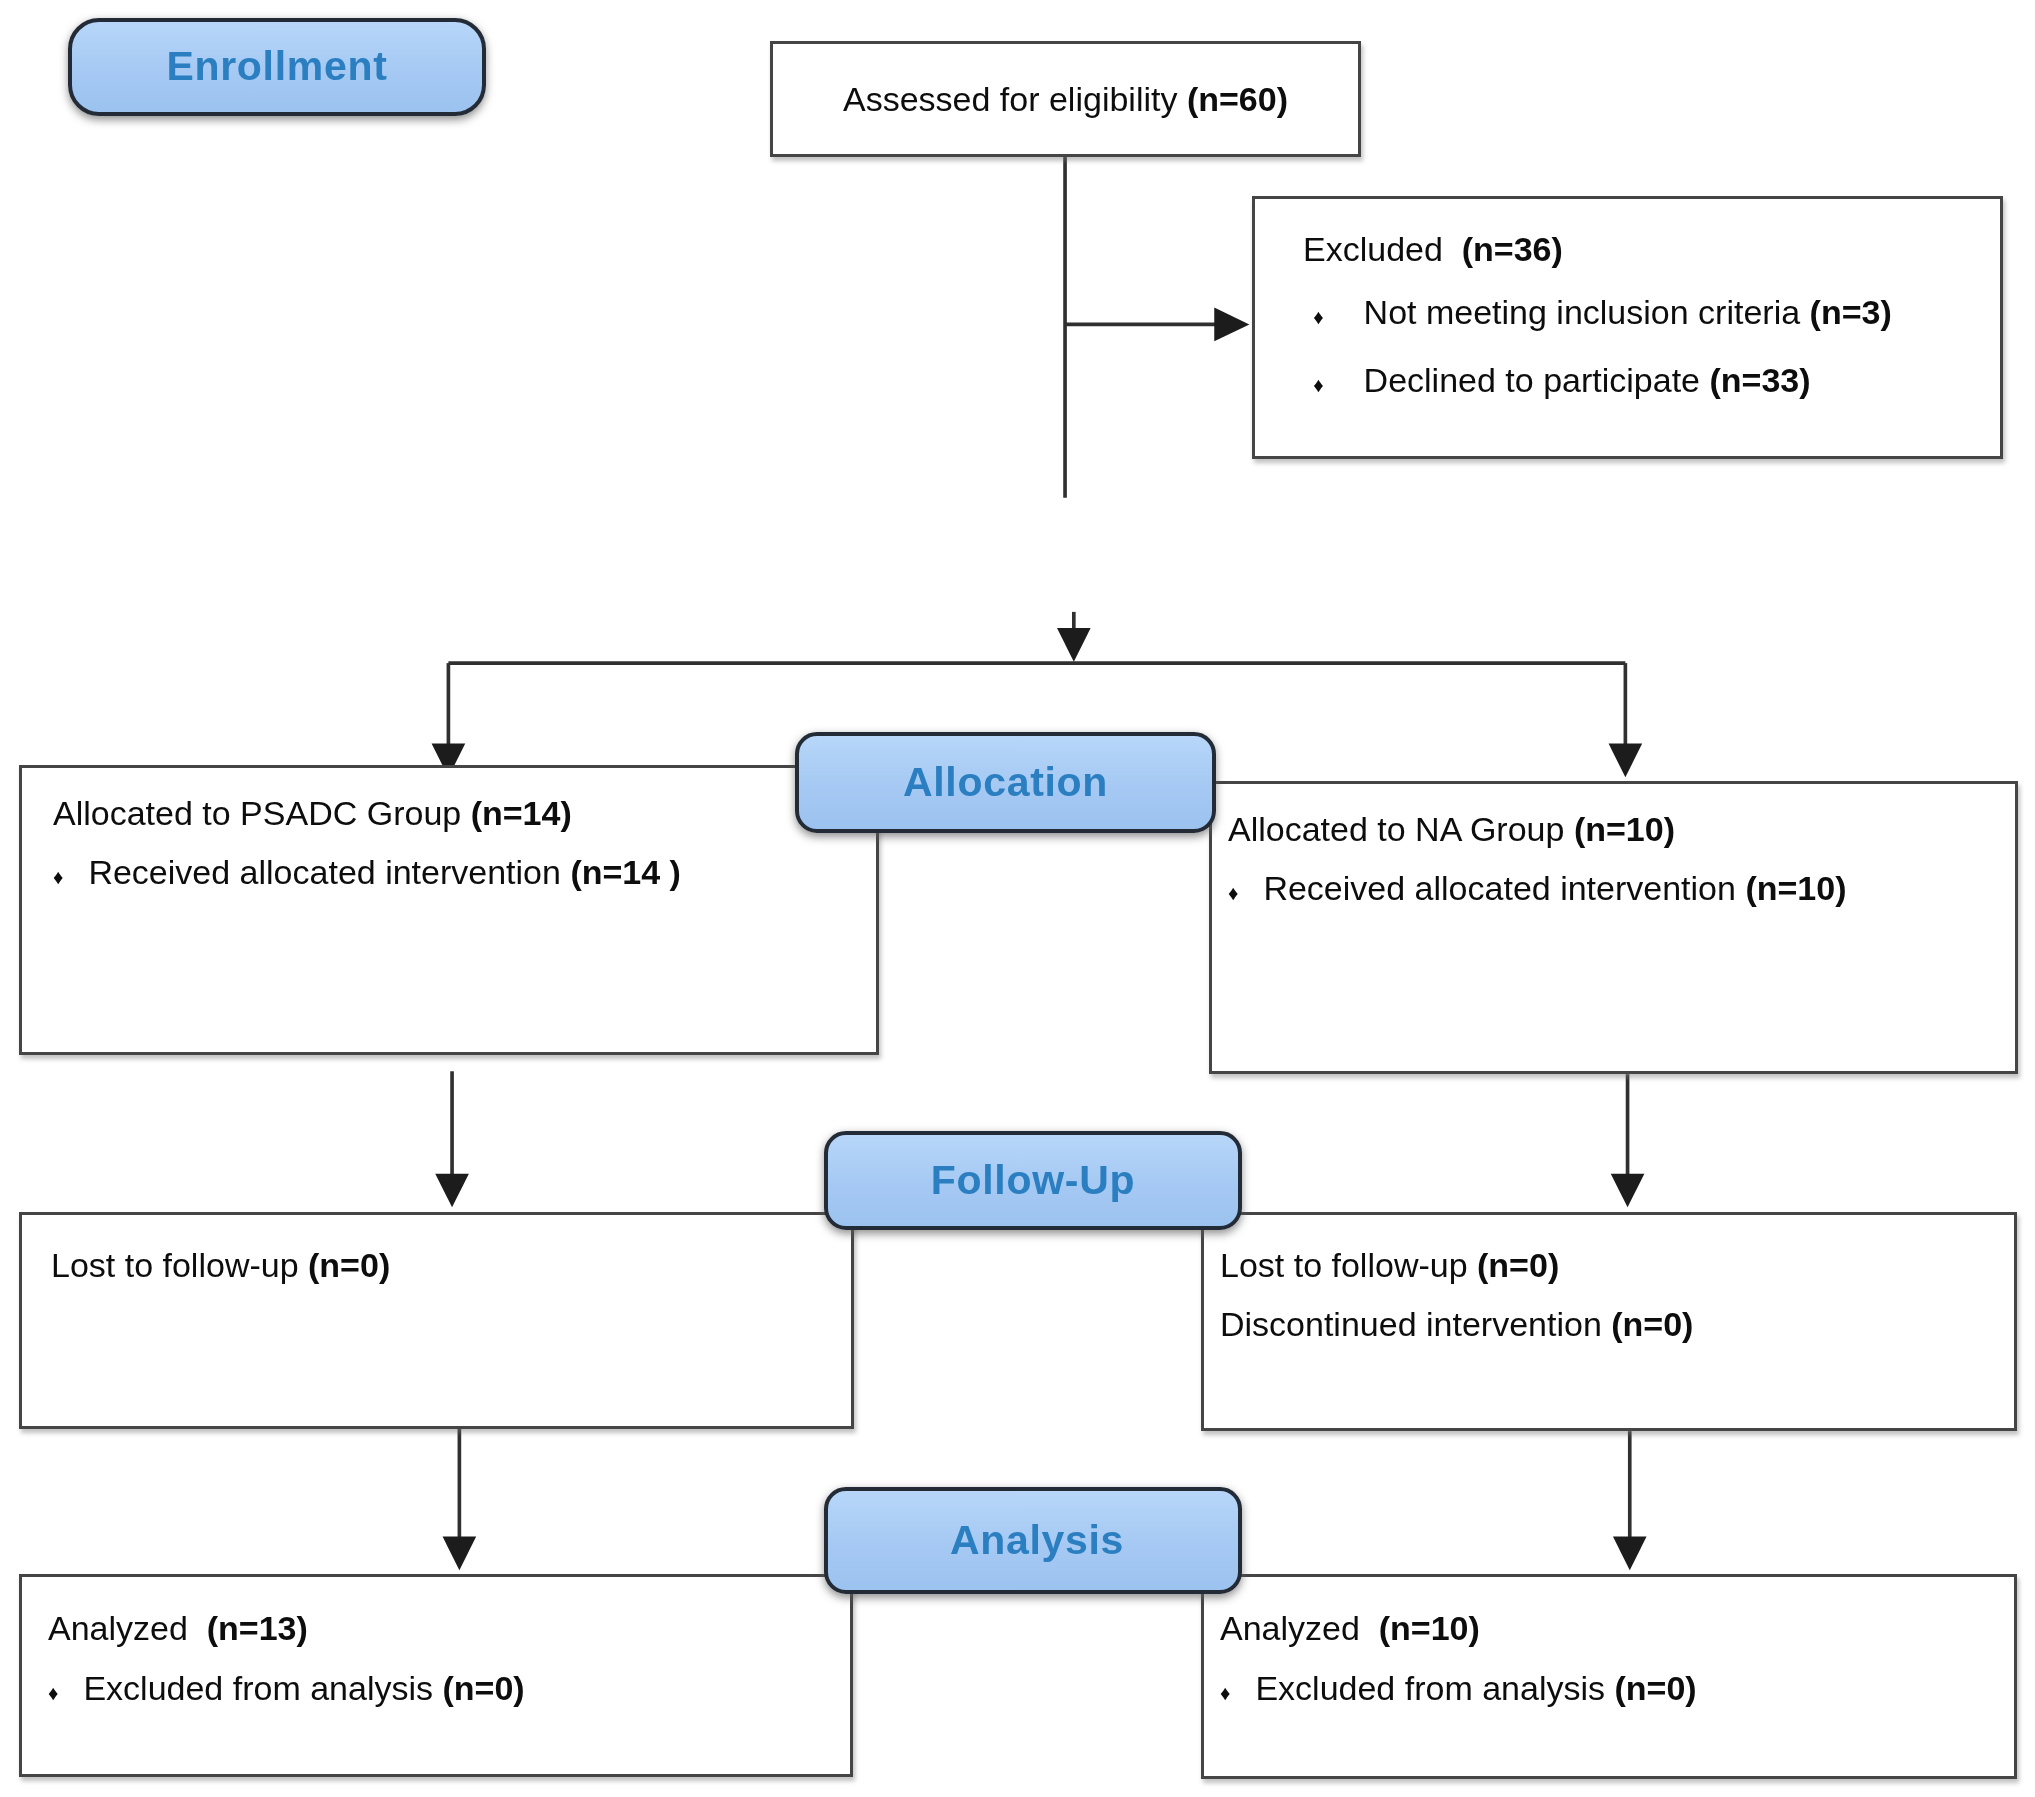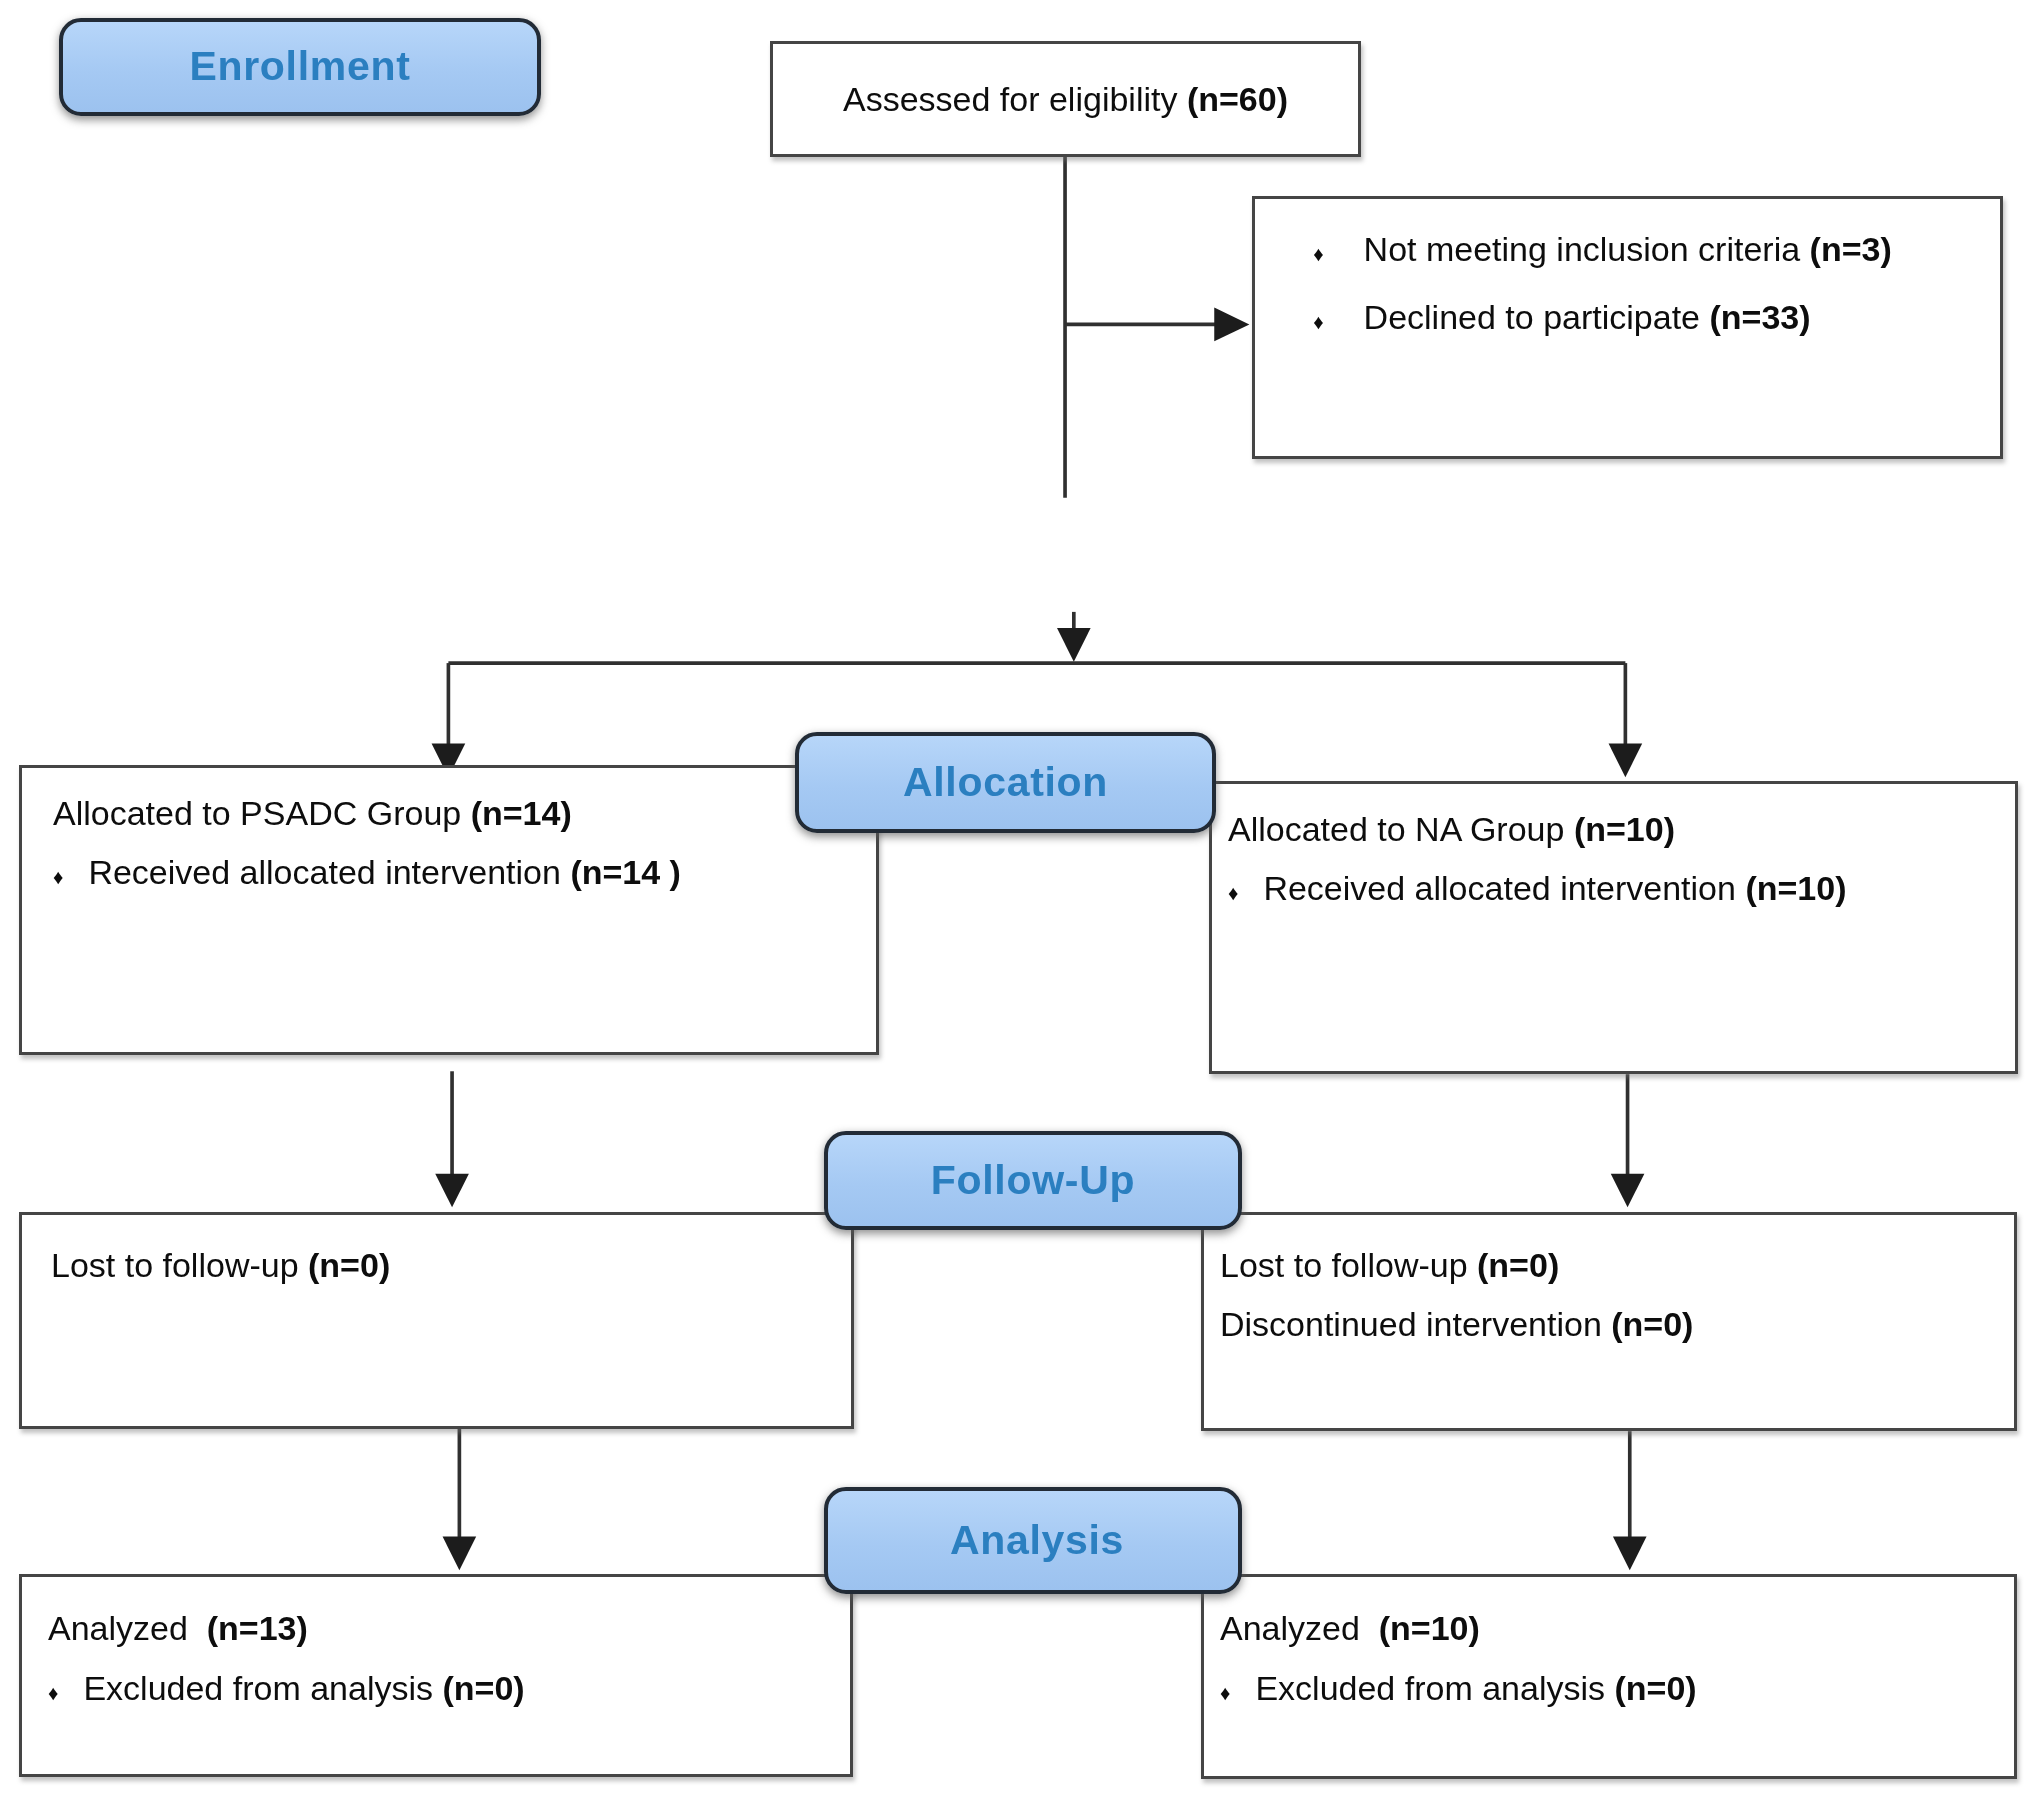--- a/index.html
+++ b/index.html
@@ -53,38 +53,39 @@
       <polygon points="1468,904 1445,858 1491,858"></polygon>
       <polygon points="613,1062 590,1016 636,1016"></polygon>
       <polygon points="2222,1062 2199,1016 2245,1016"></polygon>
       <polygon points="618,1650 595,1604 641,1604"></polygon>
       <polygon points="2225,1650 2202,1604 2248,1604"></polygon>
       <polygon points="628,2146 605,2100 651,2100"></polygon>
       <polygon points="2228,2146 2205,2100 2251,2100"></polygon>
     </g>
   </svg>
 
-  <div class="blue-label" style="left:59px;top:17.6px;width:482px;height:98px;">
+  <div class="blue-label" style="left:68px;top:17.6px;width:418px;height:98px;border-radius:31px;">
     <span>Enrollment</span>
   </div>
   <div class="blue-label" style="left:795px;top:732px;width:421px;height:101px;">
     <span>Allocation</span>
   </div>
   <div class="blue-label" style="left:824px;top:1131px;width:418px;height:99px;">
     <span>Follow-Up</span>
   </div>
   <div class="blue-label" style="left:824px;top:1487px;width:418px;height:107px;padding-left:8px;">
     <span>Analysis</span>
   </div>
 
   <div class="white-box center-box" style="left:770px;top:41px;width:591px;height:116px;">
     <div class="tline"><span>Assessed for eligibility </span><span class="b">(n=60)</span></div>
   </div>
 
   <div class="white-box excl" style="left:1252px;top:196px;width:751px;height:263px;padding:19px 22px 0 48px;">
+    <div class="tline"><span>Excluded  </span><span class="b">(n=36)</span></div>
     <div class="tline excl-item"><span class="dia dia-wide">♦</span><span>Not meeting inclusion criteria </span><span class="b">(n=3)</span></div>
     <div class="tline excl-item"><span class="dia dia-wide">♦</span><span>Declined to participate </span><span class="b">(n=33)</span></div>
   </div>
 
 
   <div class="white-box" style="left:19px;top:765px;width:860px;height:290px;padding:16px 17.6px 0 31px;">
     <div class="tline"><span>Allocated to PSADC Group </span><span class="b">(n=14)</span></div>
     <div class="tline"><span class="dia">♦</span><span>Received allocated intervention </span><span class="b">(n=14 )</span></div>
   </div>
   <div class="white-box" style="left:1209px;top:781px;width:809px;height:293px;padding:16px 17.6px 0 16px;">

